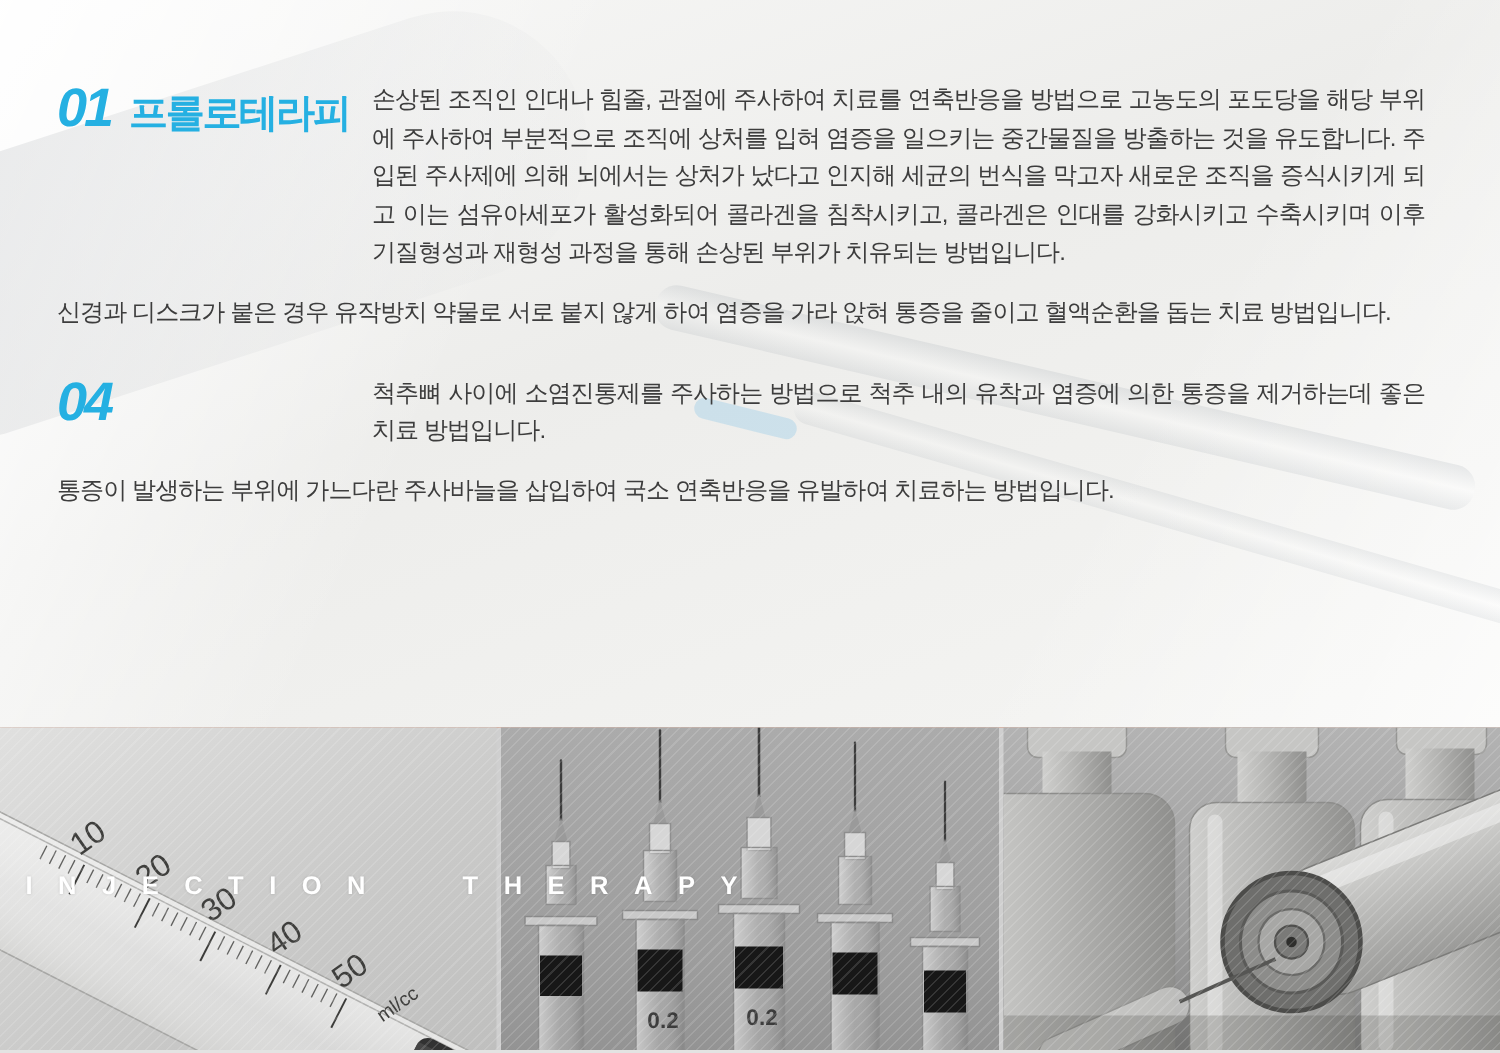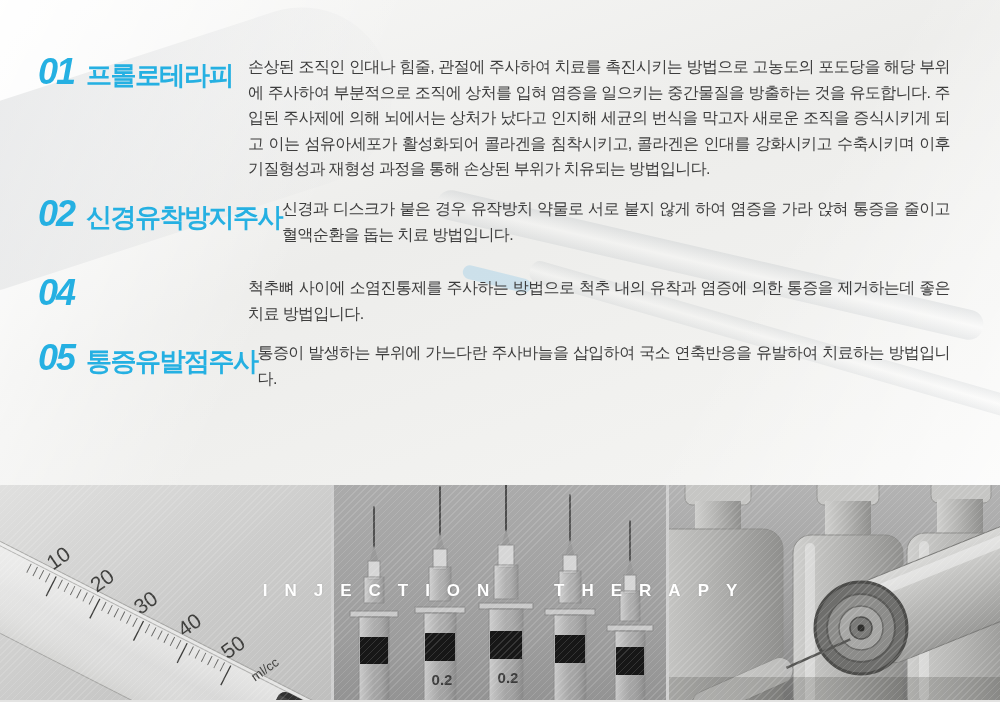--- a/index.html
+++ b/index.html
@@ -59,21 +59,21 @@
   .panel{position:relative;height:217px;overflow:hidden;}
   .panel-left{width:331px;background:linear-gradient(150deg,#e0e0df 0%,#cbcbca 55%,#bfbfbe 100%);}
   .panel-mid{width:332px;background:linear-gradient(180deg,#ababab 0%,#9d9d9d 70%,#939393 100%);}
   .panel-right{width:331px;background:linear-gradient(180deg,#b3b3b3 0%,#9d9d9d 60%,#848484 100%);}
   .panel svg{display:block;}
   .hatch{
     position:absolute;left:0;top:0;width:1000px;height:217px;pointer-events:none;
     background:repeating-linear-gradient(135deg, rgba(255,255,255,0.13) 0 1px, rgba(255,255,255,0) 1px 5px);
   }
   .caption{
-    position:absolute;left:0;right:0;top:96px;text-align:center;
+    position:absolute;left:0;right:0;top:96px;text-align:left;
     color:#ffffff;font-size:17px;font-weight:600;
     letter-spacing:17px;word-spacing:26px;text-indent:17px;
     text-shadow:0 0 2px rgba(0,0,0,0.15);
   }
   .banner-edge{position:absolute;left:0;top:215px;width:1000px;height:2px;background:#e3e3e2;}
 </style>
 </head>
 <body>
 
 <div class="page">
@@ -84,46 +84,38 @@
       <div class="bg-syr1"></div>
       <div class="bg-tip"></div>
       <div class="bg-syr2"></div>
     </div>
 
     <div class="row">
       <div class="row-head">
         <span class="num">01</span>
         <span class="title">프롤로테라피</span>
       </div>
-      <p class="desc">손상된 조직인 인대나 힘줄, 관절에 주사하여 치료를 촉진시키는 방법으로 고농도의 포도당을 해당 부위에 주사하여 부분적으로 조직에 상처를 입혀 염증을 일으키는 중간물질을 방출하는 것을 유도합니다. 주입된 주사제에 의해 뇌에서는 상처가 났다고 인지해 세균의 번식을 막고자 새로운 조직을 증식시키게 되고 이는 섬유아세포가 활성화되어 콜라겐을 침착시키고, 콜라겐은 인대를 강화시키고 수축시키며 이후 기질형성과 재형성 과정을 통해 손상된 부위가 치유되는 방법입니다.</p>
-    </div>
-
-    <div class="row">
-      <div class="row-head">
-        <span class="num">02</span>
-        <span class="title">신경유착방지주사</span>
-      </div>
+      <p class="desc">손상된 조직인 인대나 힘줄, 관절에 주사하여 치료를 연축반응을 방법으로 고농도의 포도당을 해당 부위에 주사하여 부분적으로 조직에 상처를 입혀 염증을 일으키는 중간물질을 방출하는 것을 유도합니다. 주입된 주사제에 의해 뇌에서는 상처가 났다고 인지해 세균의 번식을 막고자 새로운 조직을 증식시키게 되고 이는 섬유아세포가 활성화되어 콜라겐을 침착시키고, 콜라겐은 인대를 강화시키고 수축시키며 이후 기질형성과 재형성 과정을 통해 손상된 부위가 치유되는 방법입니다.</p>
+    </div>
+
+    <div class="row">
       <p class="desc">신경과 디스크가 붙은 경우 유작방치 약물로 서로 붙지 않게 하여 염증을 가라 앉혀 통증을 줄이고 혈액순환을 돕는 치료 방법입니다.</p>
     </div>
 
     <div class="row">
     </div>
 
     <div class="row">
       <div class="row-head">
         <span class="num">04</span>
       </div>
       <p class="desc">척추뼈 사이에 소염진통제를 주사하는 방법으로 척추 내의 유착과 염증에 의한 통증을 제거하는데 좋은 치료 방법입니다.</p>
     </div>
 
     <div class="row">
-      <div class="row-head">
-        <span class="num">05</span>
-        <span class="title">통증유발점주사</span>
-      </div>
       <p class="desc">통증이 발생하는 부위에 가느다란 주사바늘을 삽입하여 국소 연축반응을 유발하여 치료하는 방법입니다.</p>
     </div>
   </div>
 
   <div class="banner">
 
     <div class="panel panel-left">
       <svg width="331" height="217" viewBox="0 0 331 217">
         <defs>
           <linearGradient id="barrelG" x1="0" y1="0" x2="0" y2="1">

